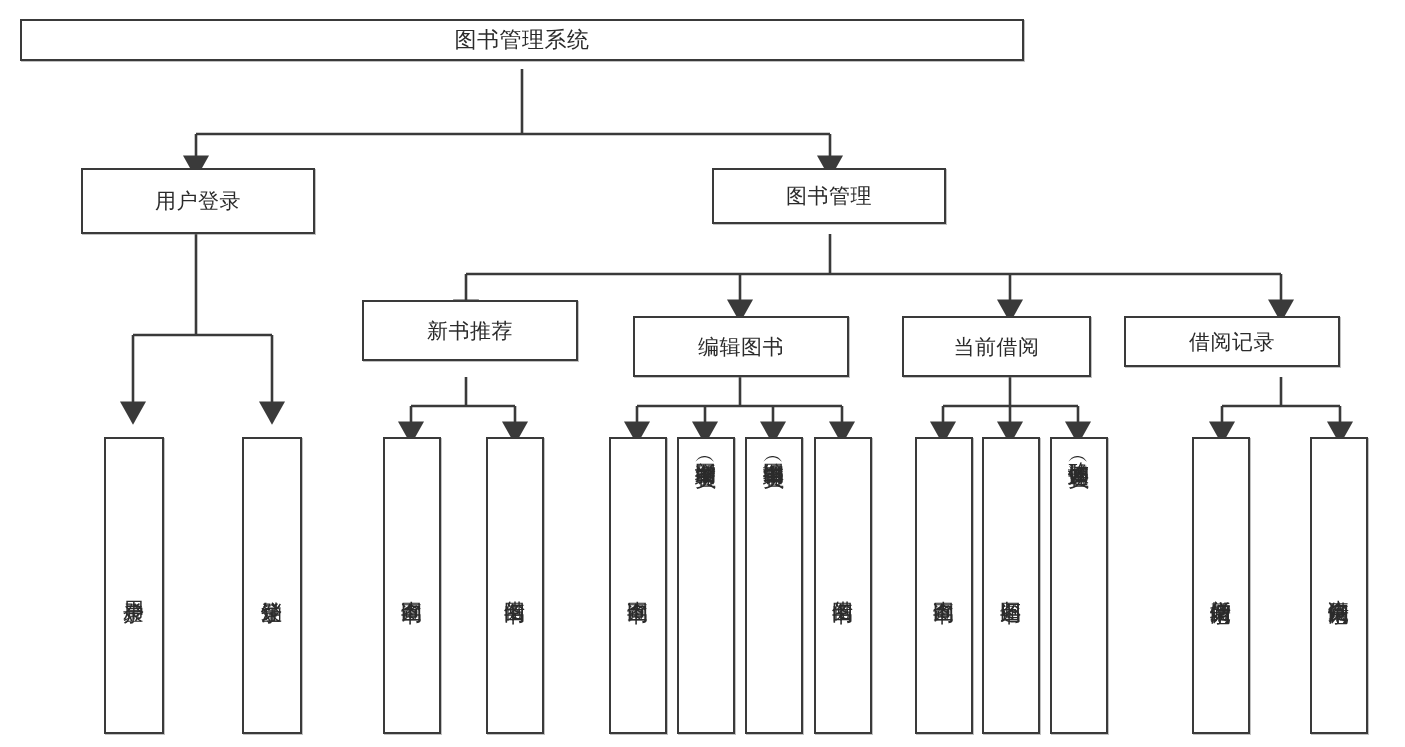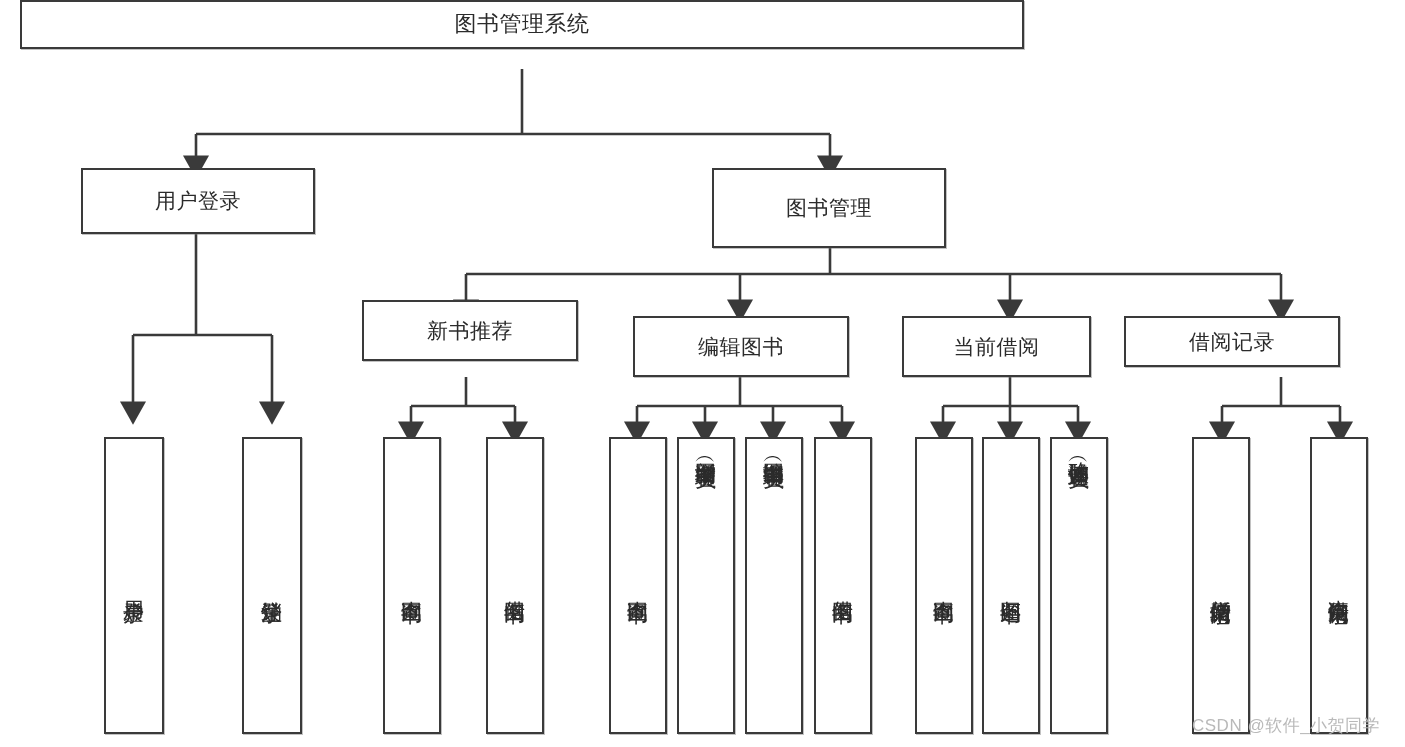--- a/index.html
+++ b/index.html
@@ -122,28 +122,28 @@
       <path d="M1010,406 L1010,424" marker-end="url(#arrow)"></path>
       <path d="M1078,406 L1078,424" marker-end="url(#arrow)"></path>
 
       <path d="M1281,377 L1281,406"></path>
       <path d="M1222,406 L1340,406"></path>
       <path d="M1222,406 L1222,424" marker-end="url(#arrow)"></path>
       <path d="M1340,406 L1340,424" marker-end="url(#arrow)"></path>
     </g>
   </svg>
 
-  <div class="node h root" style="left:20px; top:0; width:1004px; height:49px;">
+  <div class="node h root" style="left:20px; top:19px; width:1004px; height:42px;">
     <span class="lbl">图书管理系统</span>
   </div>
 
   <div class="node h" style="left:81px; top:168px; width:234px; height:66px;">
     <span class="lbl">用户登录</span>
   </div>
-  <div class="node h" style="left:712px; top:168px; width:234px; height:80px;">
+  <div class="node h" style="left:712px; top:168px; width:234px; height:56px;">
     <span class="lbl">图书管理</span>
   </div>
 
   <div class="node h" style="left:362px; top:300px; width:216px; height:61px;">
     <span class="lbl">新书推荐</span>
   </div>
   <div class="node h" style="left:633px; top:316px; width:216px; height:61px;">
     <span class="lbl">编辑图书</span>
   </div>
   <div class="node h" style="left:902px; top:316px; width:189px; height:61px;">
@@ -190,15 +190,14 @@
     <span class="lbl">确认归还（管理员）</span>
   </div>
 
   <div class="node v mid" style="left:1192px; top:437px; width:58px; height:297px;">
     <span class="lbl">新增借阅记录</span>
   </div>
   <div class="node v mid" style="left:1310px; top:437px; width:58px; height:297px;">
     <span class="lbl">查询借阅记录</span>
   </div>
 
-  <div class="watermark" style="left:1192px; top:714px;">CSDN @软件_小贺同学</div>
 
 </div>
 
 </body></html>

